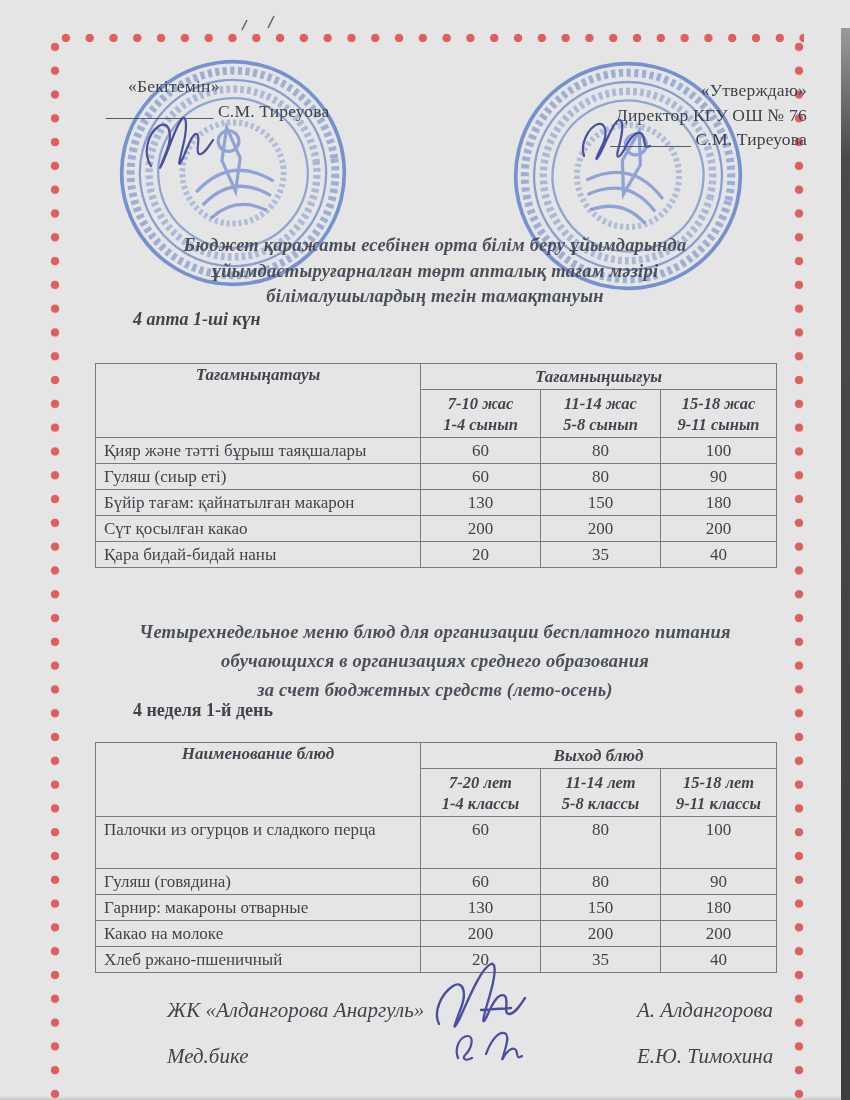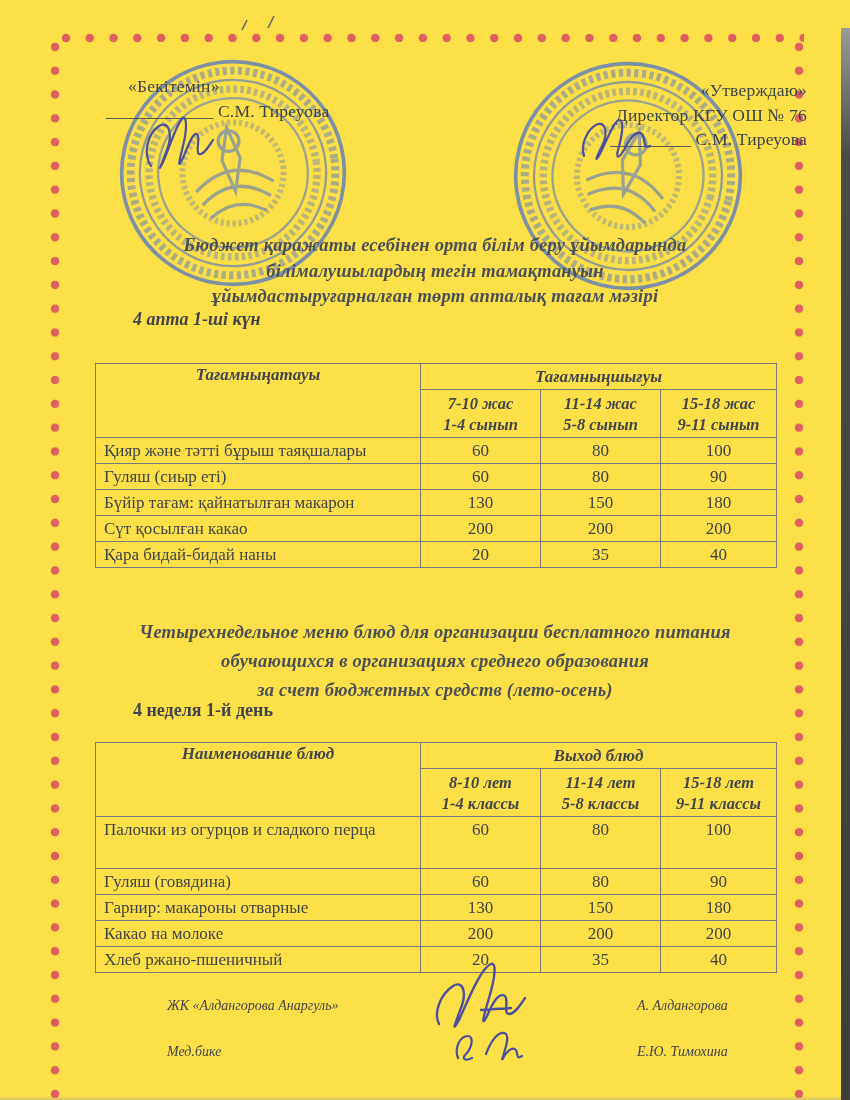--- a/index.html
+++ b/index.html
@@ -1,19 +1,19 @@
 <!DOCTYPE html>
 <html><head>
 <meta charset="utf-8">
 <style>
   * { margin: 0; padding: 0; box-sizing: border-box; }
   body { background: #ffffff; font-family: "Liberation Serif", "DejaVu Serif", serif; }
   .page {
     position: relative; width: 850px; height: 1100px;
-    background: #fde047; overflow: hidden;
+    background: #e5e5e5; overflow: hidden;
   }
   
   .dots-top {
     position: absolute; left: 52px; top: 33px; width: 752px; height: 10px;
     background-image: radial-gradient(circle, #dd5f5f 0 3.8px, rgba(221,95,95,0) 4.6px);
     background-size: 23.8px 10px; background-repeat: repeat-x; background-position: 2px center;
   }
   .dots-left, .dots-right {
     position: absolute; top: 33px; bottom: 0; width: 10px;
     background-image: radial-gradient(circle, #dd5f5f 0 3.8px, rgba(221,95,95,0) 4.6px);
@@ -70,21 +70,21 @@
     font-weight: normal;
   }
   table.menu th { font-weight: bold; font-style: italic; text-align: center; color: #41464e; }
   th.name-head { vertical-align: top; padding-top: 4px; }
   th.span-head { height: 26px; margin-left: 36px; }
   th.age-head  { height: 48px; font-size: 16.5px; line-height: 21px; }
   td.dish { text-align: left; height: 26px; }
   td.num  { text-align: center; }
   
   .footer-label {
-    position: absolute; font-style: italic; font-size: 14px; color: #3f444c; z-index: 3;
+    position: absolute; font-style: italic; font-size: 21px; color: #3f444c; z-index: 3;
   }
 </style>
 </head>
 <body>
 
 <div class="page">
 
   <div class="dots-top"></div>
   <div class="dots-left"></div>
   <div class="dots-right"></div>
@@ -154,22 +154,22 @@
 
   <svg class="sig-svg" style="left:133px; top:104px; width:96px; height:78px;">
     <path d="M18,62 C10,50 14,30 26,22 C36,16 40,30 34,46 C28,62 24,70 30,58 C38,40 44,18 50,14 C54,12 54,26 50,42 C46,58 44,66 50,54 C56,40 60,28 64,30 C68,32 62,48 66,50 C70,52 76,42 80,36" stroke-width="2.2"></path>
   </svg>
   <svg class="sig-svg" style="left:572px; top:106px; width:90px; height:64px;">
     <path d="M12,50 C8,38 16,22 26,18 C34,16 36,28 30,40 C24,52 22,58 28,48 C36,32 42,14 48,14 C52,16 50,30 46,44 C44,52 46,54 52,44 C58,32 64,24 70,28 C74,32 70,44 78,40" stroke-width="2.2"></path>
   </svg>
 
   <div class="title-block title-kk">
     <div>Бюджет қаражаты есебінен орта білім беру ұйымдарында</div>
+    <div>ұйымдастыруғарналған төрт апталық тағам мәзірі</div>
     <div>білімалушылардың тегін тамақтануын</div>
-    <div>ұйымдастыруғарналған төрт апталық тағам мәзірі</div>
   </div>
   <div class="day-heading day-kk">4 апта 1-ші күн</div>
 
   <table class="menu table-kk">
     <colgroup>
         <col style="width:325px">
         <col style="width:120px">
         <col style="width:120px">
         <col style="width:116px">
       </colgroup>
@@ -239,21 +239,21 @@
         <col style="width:120px">
         <col style="width:116px">
       </colgroup>
     <tbody>
         <tr>
       <th class="name-head" rowspan="2">Наименование блюд</th>
       <th class="span-head" colspan="3">Выход блюд</th>
     </tr>
     <tr>
       <th class="age-head">
-        <span>8-10 лет</span><br>
+        <span>7-20 лет</span><br>
         <span>1-4 классы</span>
       </th>
       <th class="age-head">
         <span>11-14 лет</span><br>
         <span>5-8 классы</span>
       </th>
       <th class="age-head">
         <span>15-18 лет</span><br>
         <span>9-11 классы</span>
       </th>

